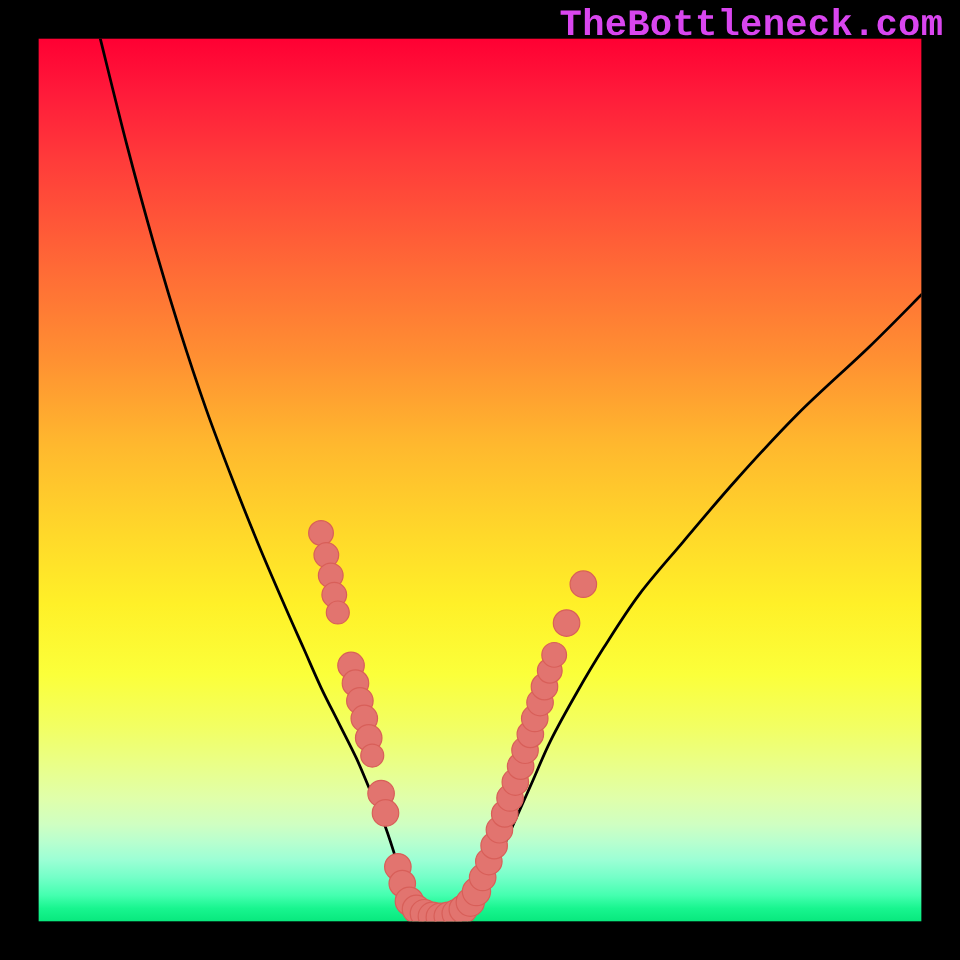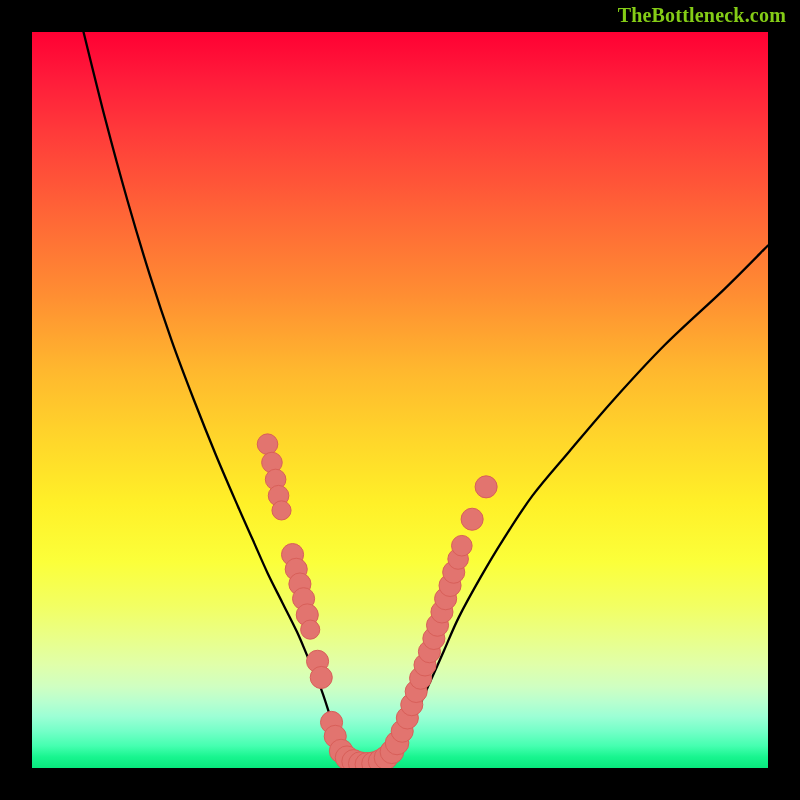--- a/index.html
+++ b/index.html
@@ -49,24 +49,24 @@
       #74ffc8 95%,
       #45ffb0 97%,
       #18f58f 98.5%,
       #08e87d 100%
     );
   }
   .watermark {
     position: absolute;
     top: 4px;
     right: 14px;
-    font-family: Liberation Serif, serif;
-    font-size: 20px;
+    font-family: Liberation Mono, monospace;
+    font-size: 31px;
     font-weight: 600;
-    color: #84cc16;
+    color: #d946ef;
     letter-spacing: 0.2px;
   }
   svg.curves {
     position: absolute;
     inset: 0;
   }
 </style>
 </head>
 <body>
 

